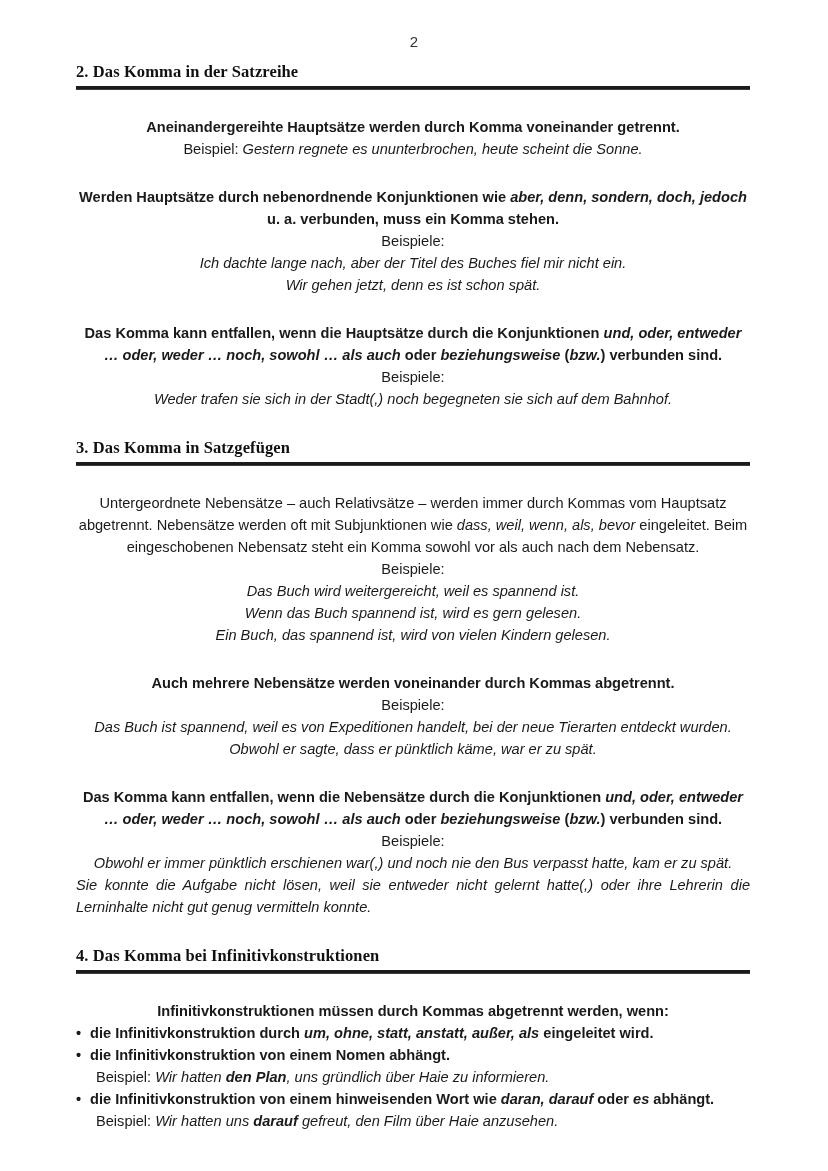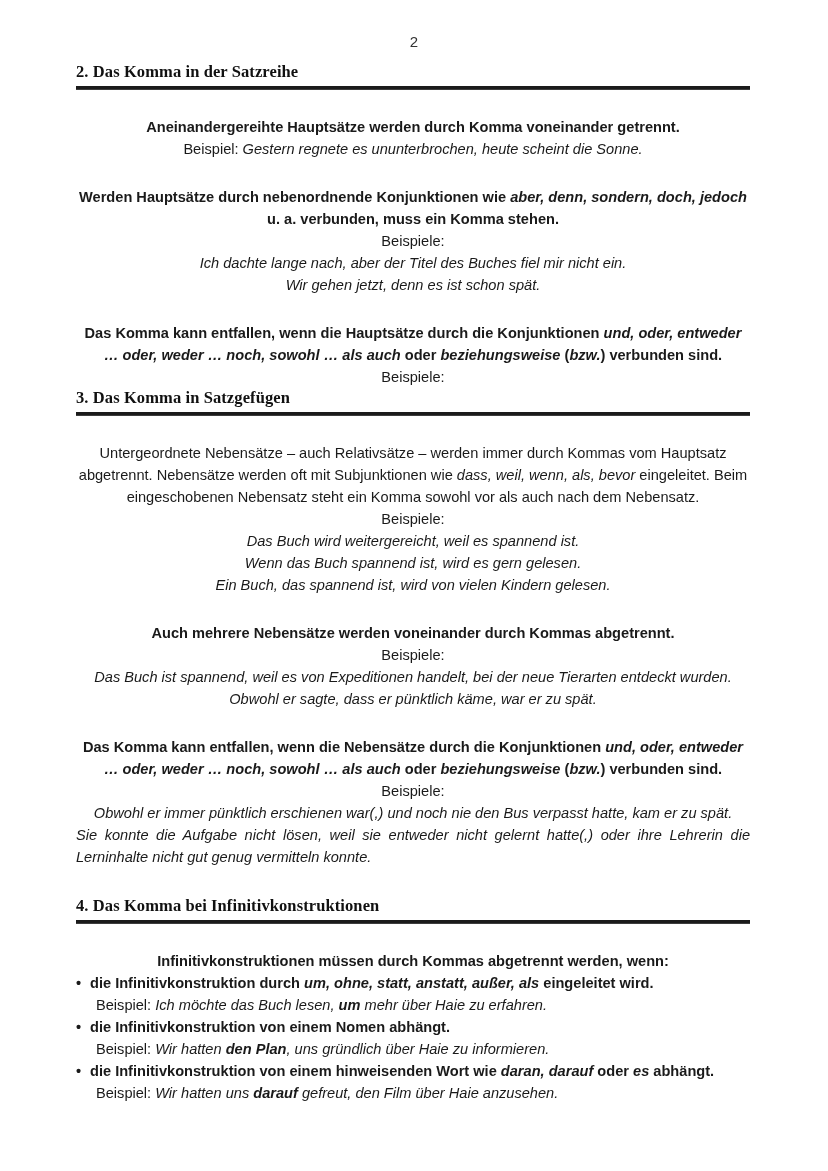--- a/index.html
+++ b/index.html
@@ -122,24 +122,25 @@
         <div class="para lead line"><span>Werden Hauptsätze durch nebenordnende Konjunktionen wie </span><span class="bi">aber, denn, sondern, doch, jedoch</span></div>
         <div class="para lead line">u. a. verbunden, muss ein Komma stehen.</div>
         <div class="para line">Beispiele:</div>
         <div class="para ex line"><span>Ich dachte lange nach, </span><span class="b">aber</span><span> der Titel des Buches fiel mir nicht ein.</span></div>
         <div class="para ex line"><span>Wir gehen jetzt, </span><span class="b">denn</span><span> es ist schon spät.</span></div>
       </div>
 
       <div class="block">
         <div class="para lead"><span>Das Komma kann entfallen, wenn die Hauptsätze durch die Konjunktionen </span><span class="bi">und, oder, entweder … oder, weder … noch, sowohl … als auch</span><span> oder </span><span class="bi">beziehungsweise</span><span> (</span><span class="i">bzw.</span><span>) </span><span>verbunden sind.</span></div>
         <div class="para line">Beispiele:</div>
+        <div class="para ex line">Weder trafen sie sich in der Stadt(,) noch begegneten sie sich auf dem Bahnhof.</div>
       </div>
     </div>
 
-    <div class="section" style="">
+    <div class="section" style="margin-top:28px">
       <div class="section-head">3. Das Komma in Satzgefügen</div>
       <div class="rule"></div>
 
       <div class="block">
         <div class="para"><span class="b">Untergeordnete Nebensätze – auch Relativsätze – werden immer durch Kommas vom Hauptsatz abgetrennt.</span><span> Nebensätze werden oft mit Subjunktionen wie </span><span class="i">dass, weil, wenn, als, bevor</span><span> eingeleitet. </span><span class="b">Beim eingeschobenen Nebensatz steht ein Komma sowohl vor als auch nach dem Nebensatz.</span></div>
         <div class="para line">Beispiele:</div>
         <div class="para ex line">Das Buch wird weitergereicht, weil es spannend ist.</div>
         <div class="para ex line">Wenn das Buch spannend ist, wird es gern gelesen.</div>
         <div class="para ex line">Ein Buch, das spannend ist, wird von vielen Kindern gelesen.</div>
       </div>
@@ -162,21 +163,20 @@
     <div class="section" style="margin-top:28px">
       <div class="section-head">4. Das Komma bei Infinitivkonstruktionen</div>
       <div class="rule"></div>
 
       <div class="block">
         <div class="para lead line">Infinitivkonstruktionen müssen durch Kommas abgetrennt werden, wenn:</div>
 
         <ul class="bullets">
           <li>
             <div class="bullet-row"><span class="bullet-dot">•</span><span>die Infinitivkonstruktion durch </span><span class="bi">um, ohne, statt, anstatt, außer, als</span><span> eingeleitet wird.</span></div>
-            <div class="bullet-example line"><span>Beispiel: </span><span class="ex">Ich möchte das Buch lesen, </span><span class="bi">um</span><span class="ex"> mehr über Haie zu erfahren.</span></div>
           </li>
 
           <li>
             <div class="bullet-row"><span class="bullet-dot">•</span><span>die Infinitivkonstruktion von einem Nomen abhängt.</span></div>
             <div class="bullet-example line"><span>Beispiel: </span><span class="ex">Wir hatten </span><span class="bi">den Plan</span><span class="ex">, uns gründlich über Haie zu informieren.</span></div>
           </li>
 
           <li>
             <div class="bullet-row"><span class="bullet-dot">•</span><span>die Infinitivkonstruktion von einem hinweisenden Wort wie </span><span class="bi">daran, darauf</span><span> oder </span><span class="bi">es</span><span> abhängt.</span></div>
             <div class="bullet-example line"><span>Beispiel: </span><span class="ex">Wir hatten uns </span><span class="bi">darauf</span><span class="ex"> gefreut, den Film über Haie anzusehen.</span></div>

